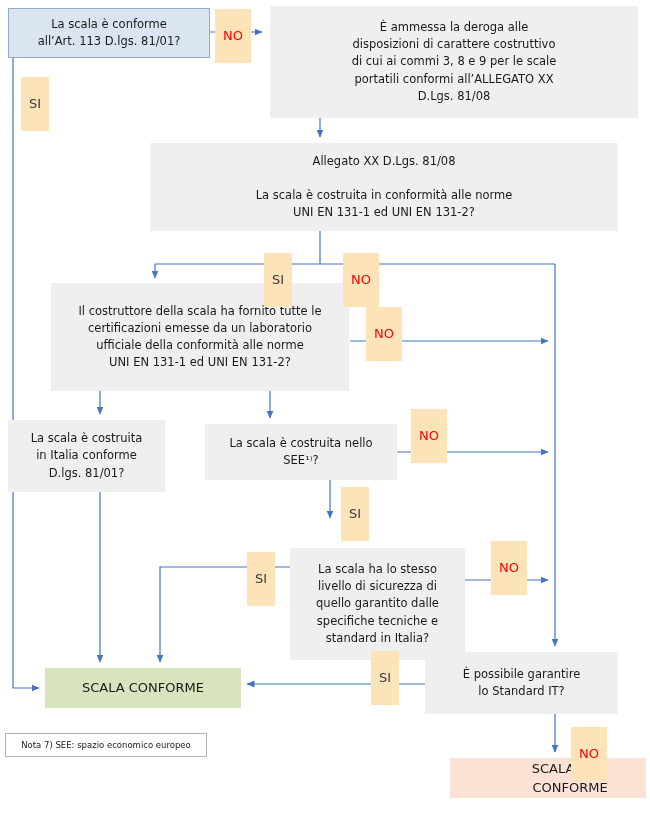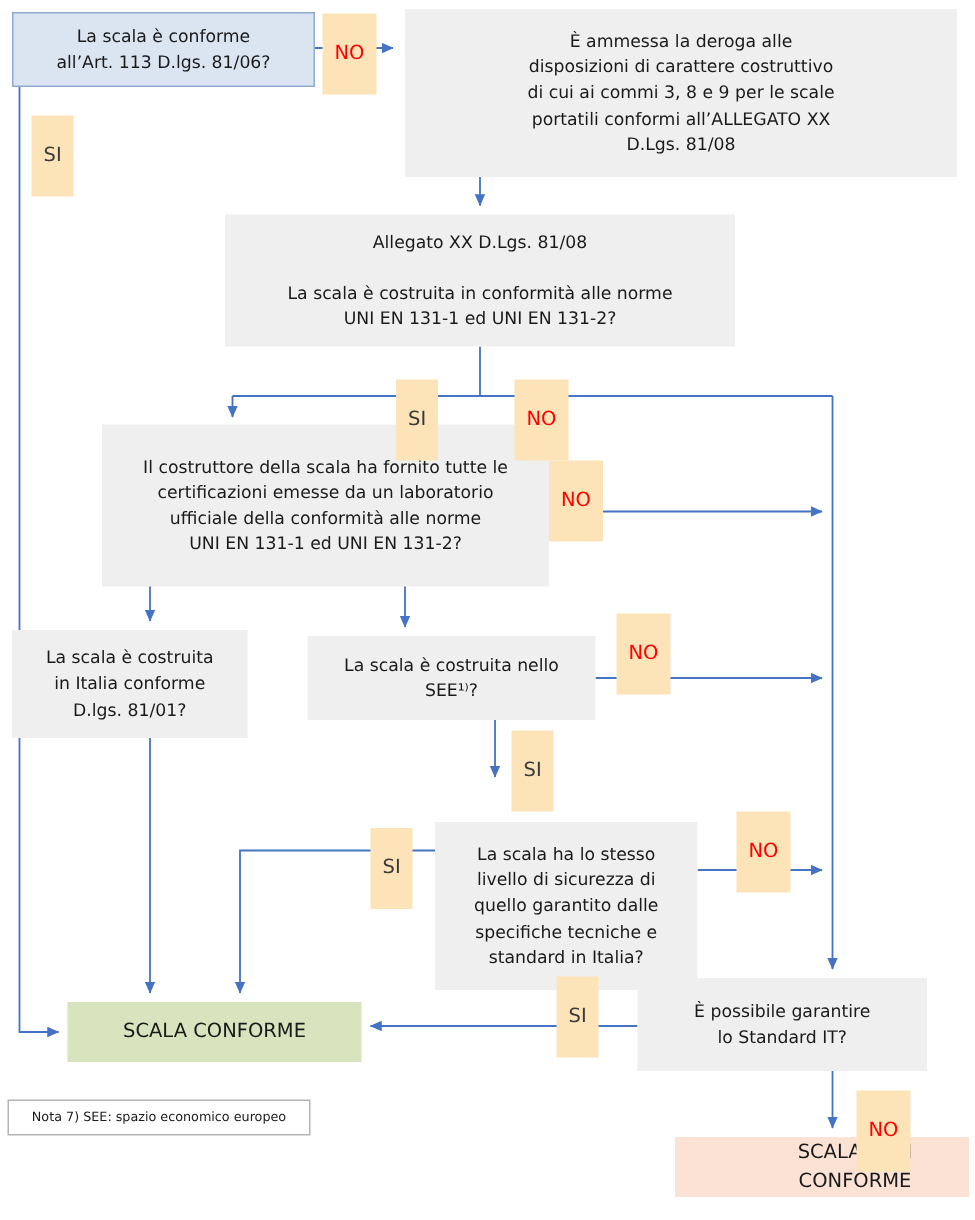--- a/index.html
+++ b/index.html
@@ -74,34 +74,34 @@
     <polyline class="flow" points="290,567 160,567 160,662" marker-end="url(#arr)"></polyline>
 
     <line class="flow" x1="465" y1="580" x2="548" y2="580" marker-end="url(#arr)"></line>
 
     <line class="flow" x1="425" y1="684" x2="247" y2="684" marker-end="url(#arr)"></line>
 
     <line class="flow" x1="555" y1="714" x2="555" y2="752" marker-end="url(#arr)"></line>
   </svg>
 
   <div class="node start" style="left:8px;top:8px;width:202px;height:50px;">La scala è conforme
-all’Art. 113 D.lgs. 81/06?</div>
+all’Art. 113 D.lgs. 81/01?</div>
 
   <div class="node process" style="left:270px;top:6px;width:368px;height:112px;">È ammessa la deroga alle
 disposizioni di carattere costruttivo
 di cui ai commi 3, 8 e 9 per le scale
 portatili conformi all’ALLEGATO XX
 D.Lgs. 81/08</div>
 
-  <div class="node process" style="left:150px;top:143px;width:340px;height:88px;">Allegato XX D.Lgs. 81/08
+  <div class="node process" style="left:150px;top:143px;width:468px;height:88px;">Allegato XX D.Lgs. 81/08
 
 La scala è costruita in conformità alle norme
 UNI EN 131-1 ed UNI EN 131-2?</div>
 
-  <div class="node process" style="left:68px;top:283px;width:298px;height:108px;">Il costruttore della scala ha fornito tutte le
+  <div class="node process" style="left:51px;top:283px;width:298px;height:108px;">Il costruttore della scala ha fornito tutte le
 certificazioni emesse da un laboratorio
 ufficiale della conformità alle norme
 UNI EN 131-1 ed UNI EN 131-2?</div>
 
   <div class="node process" style="left:8px;top:420px;width:157px;height:72px;">La scala è costruita
 in Italia conforme
 D.lgs. 81/01?</div>
 
   <div class="node process" style="left:205px;top:424px;width:192px;height:56px;">La scala è costruita nello
 SEE¹⁾?</div>

